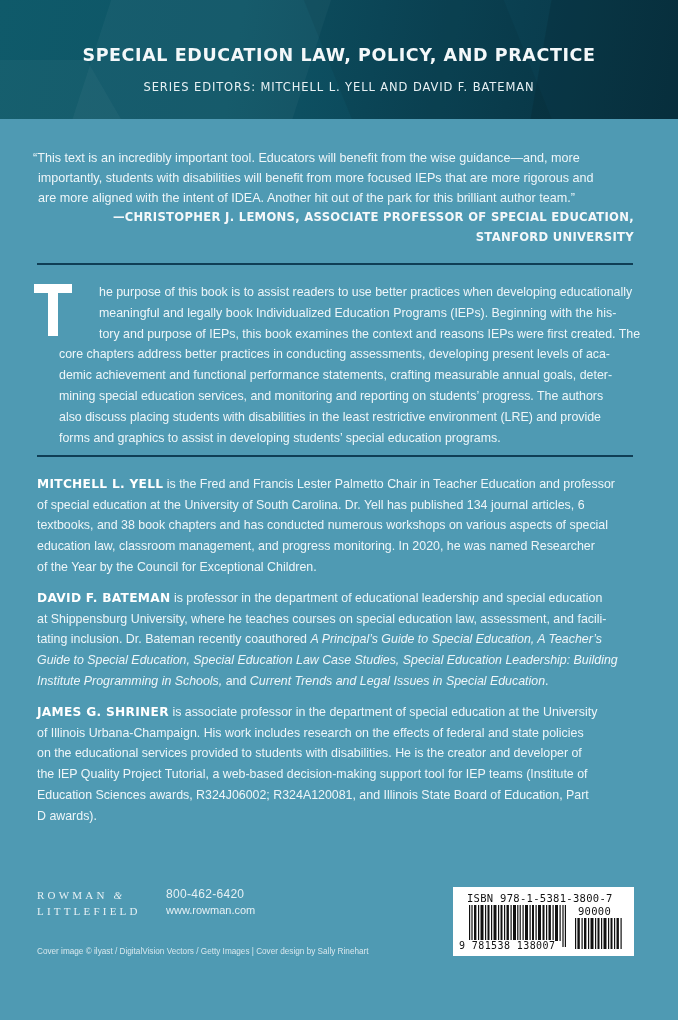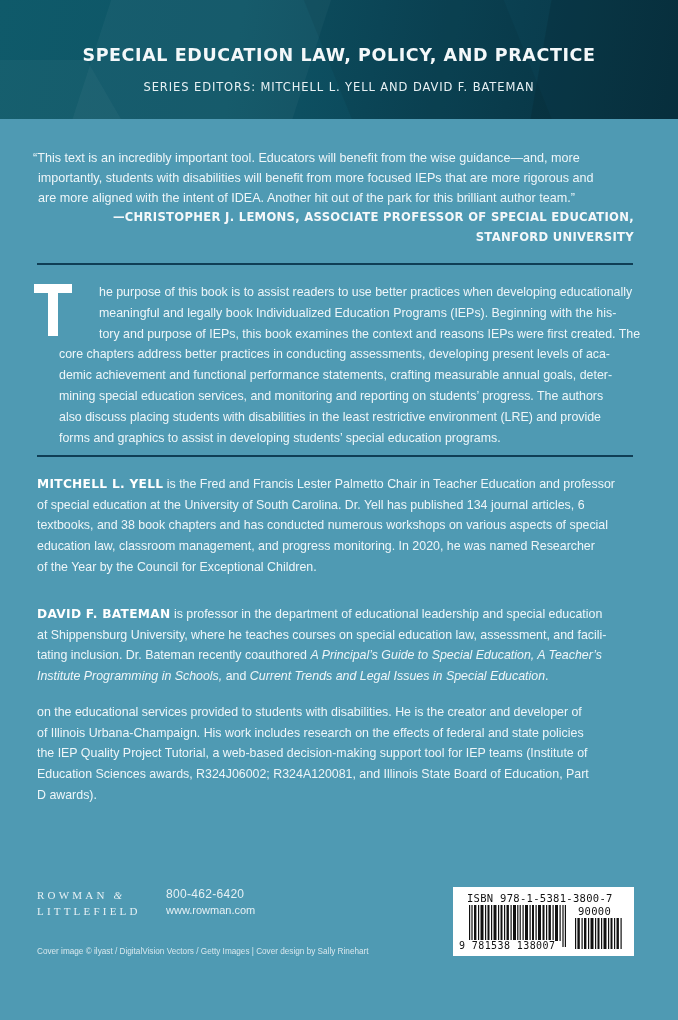--- a/index.html
+++ b/index.html
@@ -62,21 +62,21 @@
       position: absolute; left: 37px; width: 597px;
       font-size: 12.4px; line-height: 20.7px; color: #eef6f9;
     }
     .bio .line { display: block; white-space: nowrap; }
     .bio .name {
       font-family: "DejaVu Sans", sans-serif; font-weight: bold;
       font-size: 12.2px; letter-spacing: 0.3px; color: #ffffff;
     }
     .bio em { font-style: italic; }
     .bio-yell { top: 474px; }
-    .bio-bateman { top: 604px; }
+    .bio-bateman { top: 588px; }
     .bio-shriner { top: 702px; }
     .publisher-logo {
       position: absolute; left: 37px; top: 888px;
       font-family: "Liberation Serif", "DejaVu Serif", serif;
       font-size: 11px; line-height: 15.5px; letter-spacing: 3.2px; color: #e6f0f4;
     }
     .publisher-logo .amp { font-style: italic; letter-spacing: 0; }
     .publisher-contact {
       position: absolute; left: 166px; top: 886px;
       font-size: 11px; line-height: 16px; color: #e6f0f4;
@@ -154,26 +154,28 @@
   <span class="line">of special education at the University of South Carolina. Dr. Yell has published 134 journal articles, 6</span>
   <span class="line">textbooks, and 38 book chapters and has conducted numerous workshops on various aspects of special</span>
   <span class="line">education law, classroom management, and progress monitoring. In 2020, he was named Researcher</span>
   <span class="line">of the Year by the Council for Exceptional Children.</span>
 </div>
 
 <div class="bio bio-bateman">
   <span class="line"><span class="name">DAVID F. BATEMAN</span><span> is professor in the department of educational leadership and special education</span></span>
   <span class="line">at Shippensburg University, where he teaches courses on special education law, assessment, and facili-</span>
   <span class="line"><span>tating inclusion. Dr. Bateman recently coauthored </span><em>A Principal’s Guide to Special Education, A Teacher’s</em></span>
+  <span class="line"><em>Guide to Special Education, Special Education Law Case Studies, Special Education Leadership: Building</em></span>
   <span class="line"><em>Institute Programming in Schools,</em><span> and </span><em>Current Trends and Legal Issues in Special Education</em><span>.</span></span>
 </div>
 
 <div class="bio bio-shriner">
+  <span class="line"><span class="name">JAMES G. SHRINER</span><span> is associate professor in the department of special education at the University</span></span>
+  <span class="line">of Illinois Urbana-Champaign.  His work includes research on the effects of federal and state policies</span>
   <span class="line">on the educational services provided to students with disabilities. He is the creator and developer of</span>
-  <span class="line">of Illinois Urbana-Champaign.  His work includes research on the effects of federal and state policies</span>
   <span class="line">the IEP Quality Project Tutorial, a web-based decision-making support tool for IEP teams (Institute of</span>
   <span class="line">Education Sciences awards, R324J06002; R324A120081, and Illinois State Board of Education, Part</span>
   <span class="line">D awards).</span>
 </div>
 
 <div class="publisher-logo">
   <div><span>ROWMAN</span> <span class="amp">&amp;</span></div>
   <div>LITTLEFIELD</div>
 </div>
 <div class="publisher-contact">

